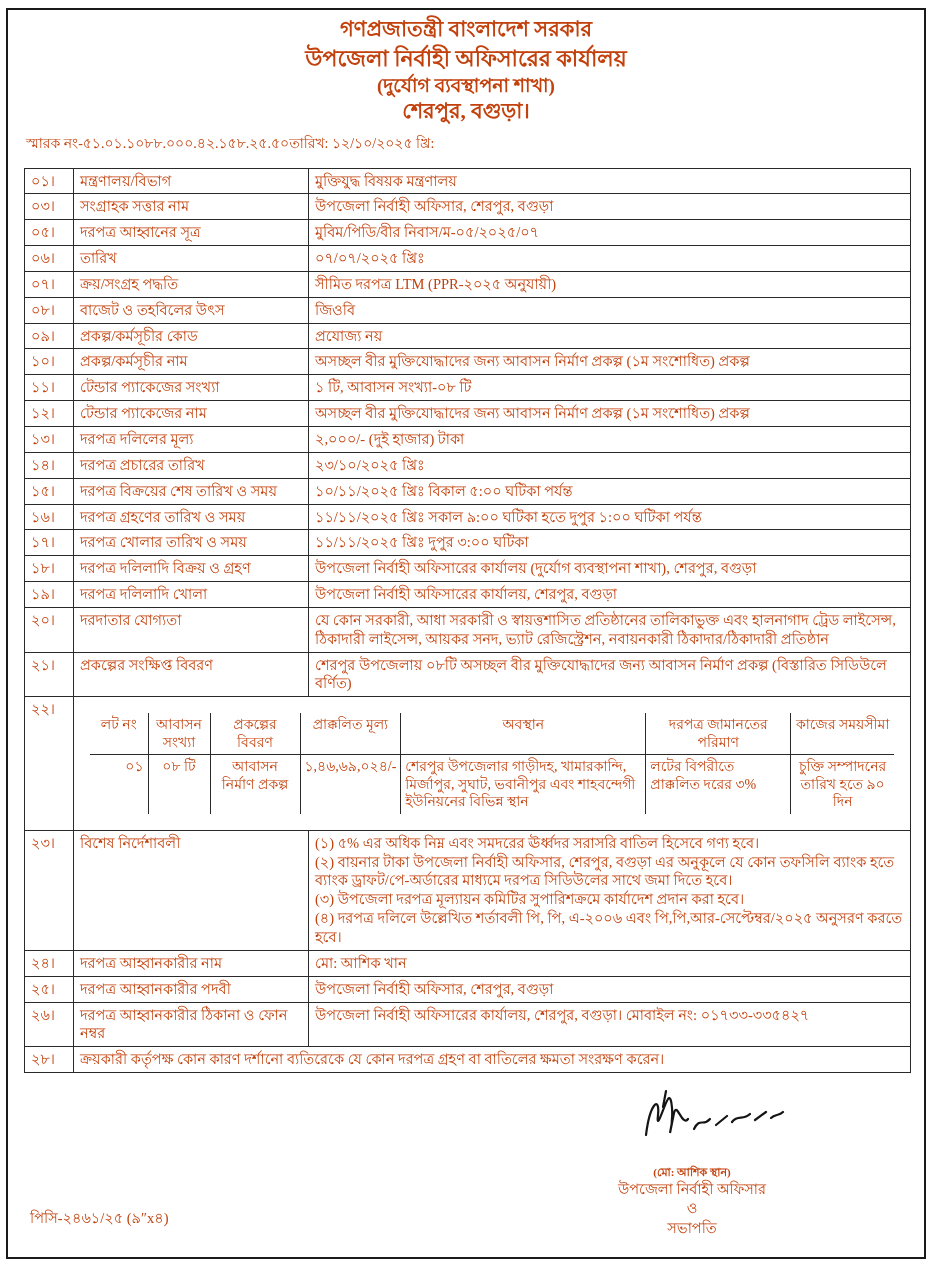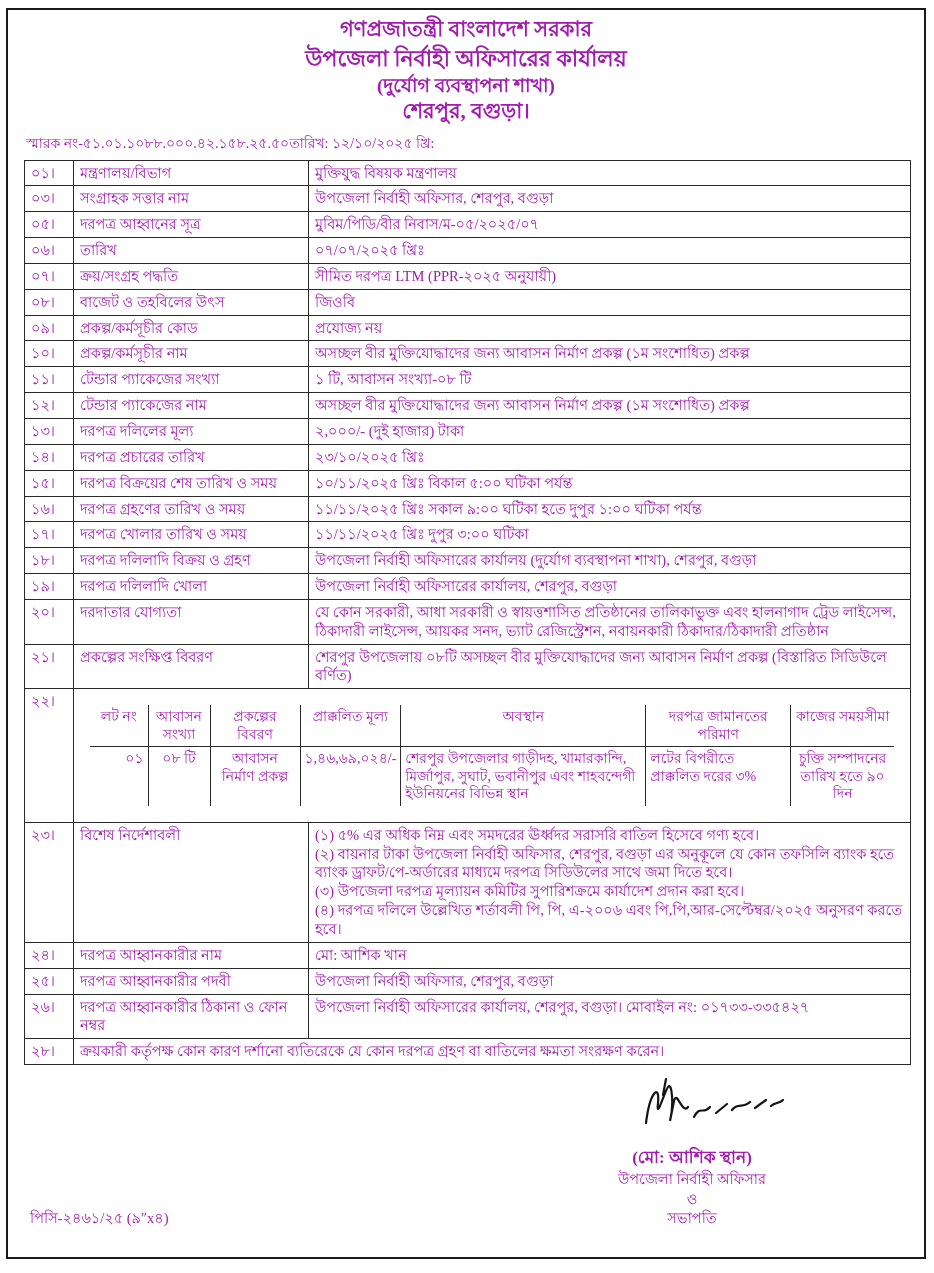--- a/index.html
+++ b/index.html
@@ -1,35 +1,35 @@
 <!DOCTYPE html>
 <html lang="bn"><head>
 <meta charset="utf-8">
 <style>
   html,body{margin:0;padding:0;background:#e8e8e8;}
   .doc{
     position:relative;width:934px;height:1273px;background:#ffffff;
-    font-family:"Liberation Serif","DejaVu Serif",serif;color:#a21caf;
+    font-family:"Liberation Serif","DejaVu Serif",serif;color:#c2410c;
     box-sizing:border-box;
   }
   .frame{
     position:absolute;left:6px;top:8px;right:8px;bottom:14px;
     border:2px solid #1a1a1a;box-sizing:border-box;padding:4px 16px 0 16px;
   }
   .hdr{text-align:center;line-height:1.32;margin-top:2px;}
   .hdr .h1{font-size:21px;font-weight:bold;}
   .hdr .h2{font-size:22px;font-weight:bold;}
   .hdr .h3{font-size:19px;font-weight:bold;}
   .hdr .h4{font-size:21px;font-weight:bold;}
   .memoline{
     display:flex;justify-content:flex-start;align-items:flex-end;
     font-size:14px;margin:6px 2px 4px 2px;
   }
   table.main{
-    border-collapse:collapse;width:887px;margin:0 auto;
+    border-collapse:collapse;width:887px;margin:12px auto;
     font-size:14.5px;line-height:1.3;
   }
   table.main td{
     border:1.5px solid #2a2a2a;padding:3px 6px;vertical-align:top;
   }
   td.no{width:36px;padding-left:4px;padding-right:2px;white-space:nowrap;}
   td.lbl{width:222px;}
   td.p0{padding:16px !important;}
   table.lot{border-collapse:collapse;width:100%;font-size:14px;line-height:1.25;}
   table.lot td{border:1.5px solid #2a2a2a;padding:3px 4px;vertical-align:top;}
@@ -38,21 +38,21 @@
   table.lot tr:first-child td{border-top:none;text-align:center;}
   table.lot tr:last-child td{border-bottom:none;}
   .tc{text-align:center;}
   .special-list div{margin:0;}
   .sigwrap{
     display:flex;justify-content:flex-end;margin-top:8px;padding-right:6px;
   }
   .sig{
     width:420px;text-align:center;font-size:14.5px;line-height:1.35;
   }
-  .sig .name{font-weight:bold;font-size:17px;margin-top:12px;}
+  .sig .name{font-weight:bold;font-size:11px;margin-top:18px;}
   .scribble{height:62px;position:relative;}
   .scribble svg{position:absolute;left:150px;top:4px;}
   .printcode{
     position:absolute;left:22px;bottom:26px;font-size:14.5px;
   }
 </style>
 </head>
 <body>
 
 <div class="doc">

